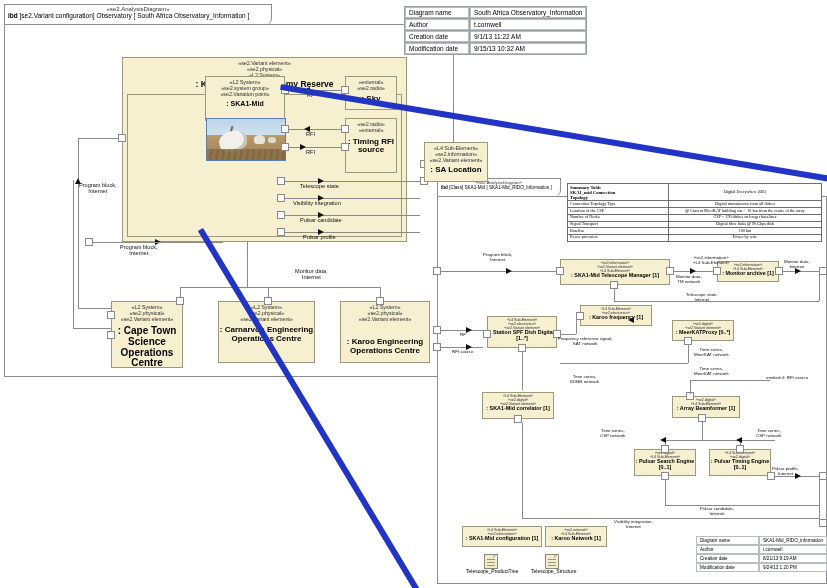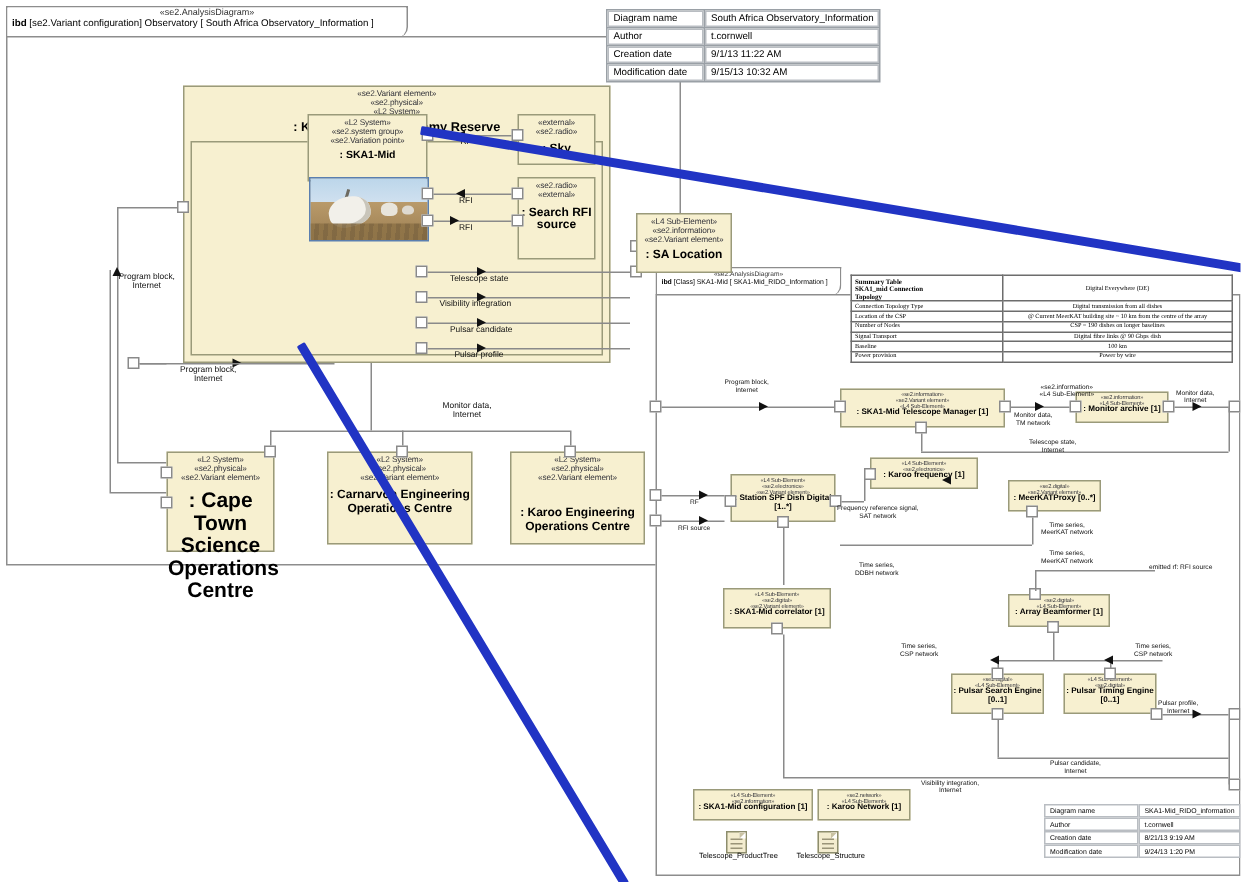--- a/index.html
+++ b/index.html
@@ -130,21 +130,21 @@
 
 <div class="blk" style="left:345px;top:76px;width:52px;height:34px;padding-top:3px;">
   <div class="st">«external»</div>
   <div class="st">«se2.radio»</div>
   <div class="nm" style="margin-top:3px;font-size:8px;">: Sky</div>
 </div>
 
 <div class="blk" style="left:345px;top:118px;width:52px;height:55px;padding-top:3px;">
   <div class="st">«se2.radio»</div>
   <div class="st">«external»</div>
-  <div class="nm" style="margin-top:4px;font-size:8px;">: Search RFI source</div>
+  <div class="nm" style="margin-top:4px;font-size:8px;">: Timing RFI source</div>
 </div>
 
 <div class="blk" style="left:424px;top:142px;width:64px;height:40px;padding-top:3px;z-index:6;">
   <div class="st">«L4 Sub-Element»</div>
   <div class="st">«se2.information»</div>
   <div class="st">«se2.Variant element»</div>
   <div class="nm" style="margin-top:3px;font-size:8px;">: SA Location</div>
 </div>
 
 <div class="port" style="left:281px;top:86px;"></div>
@@ -207,21 +207,21 @@
 <div class="ln hln" style="left:180px;top:287px;width:200px;"></div>
 <div class="ln vln" style="left:180px;top:287px;height:14px;"></div>
 <div class="ln vln" style="left:268px;top:287px;height:14px;"></div>
 <div class="ln vln" style="left:380px;top:287px;height:14px;"></div>
 <span class="lbl" style="left:295px;top:268px;">Monitor data,<br>Internet</span>
 
 <div class="blk" style="left:111px;top:301px;width:72px;height:67px;padding-top:3px;">
   <div class="st">«L2 System»</div>
   <div class="st">«se2.physical»</div>
   <div class="st">«se2.Variant element»</div>
-  <div class="nm" style="margin-top:4px;font-size:14px;">: Cape Town Science Operations Centre</div>
+  <div class="nm" style="margin-top:4px;font-size:10px;">: Cape Town Science Operations Centre</div>
 </div>
 <div class="port" style="left:107px;top:311px;"></div>
 <div class="port" style="left:107px;top:331px;"></div>
 <div class="port" style="left:176px;top:297px;"></div>
 
 <div class="blk" style="left:218px;top:301px;width:97px;height:62px;padding-top:3px;">
   <div class="st">«L2 System»</div>
   <div class="st">«se2.physical»</div>
   <div class="st">«se2.Variant element»</div>
   <div class="nm" style="margin-top:4px;font-size:8px;">: Carnarvon Engineering Operations Centre</div>

